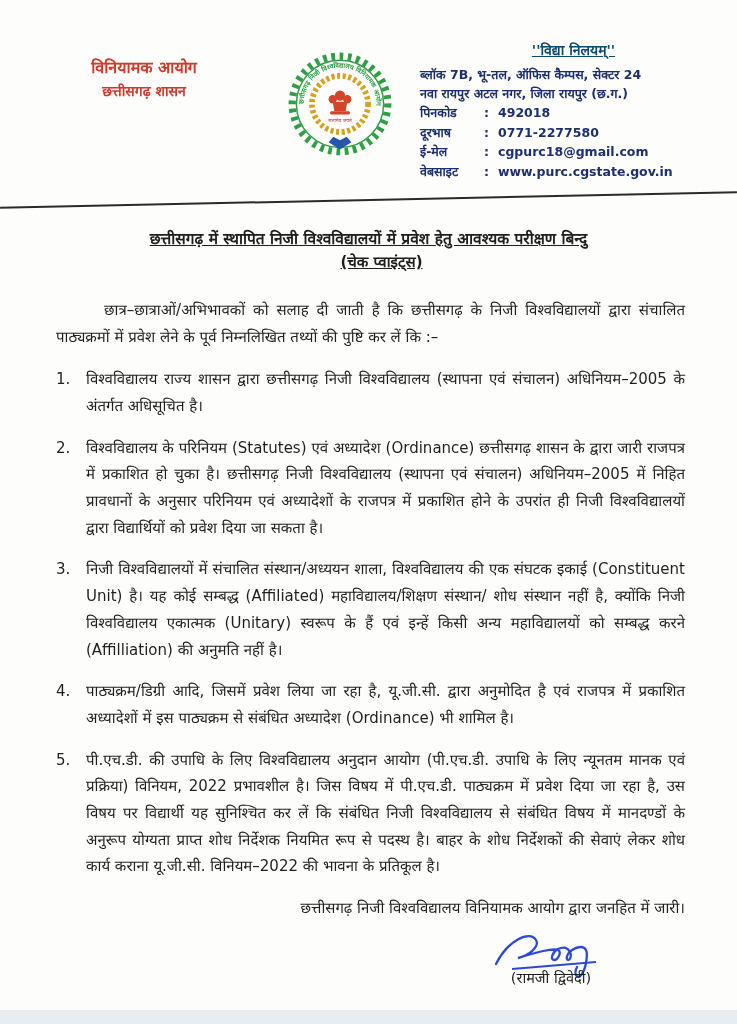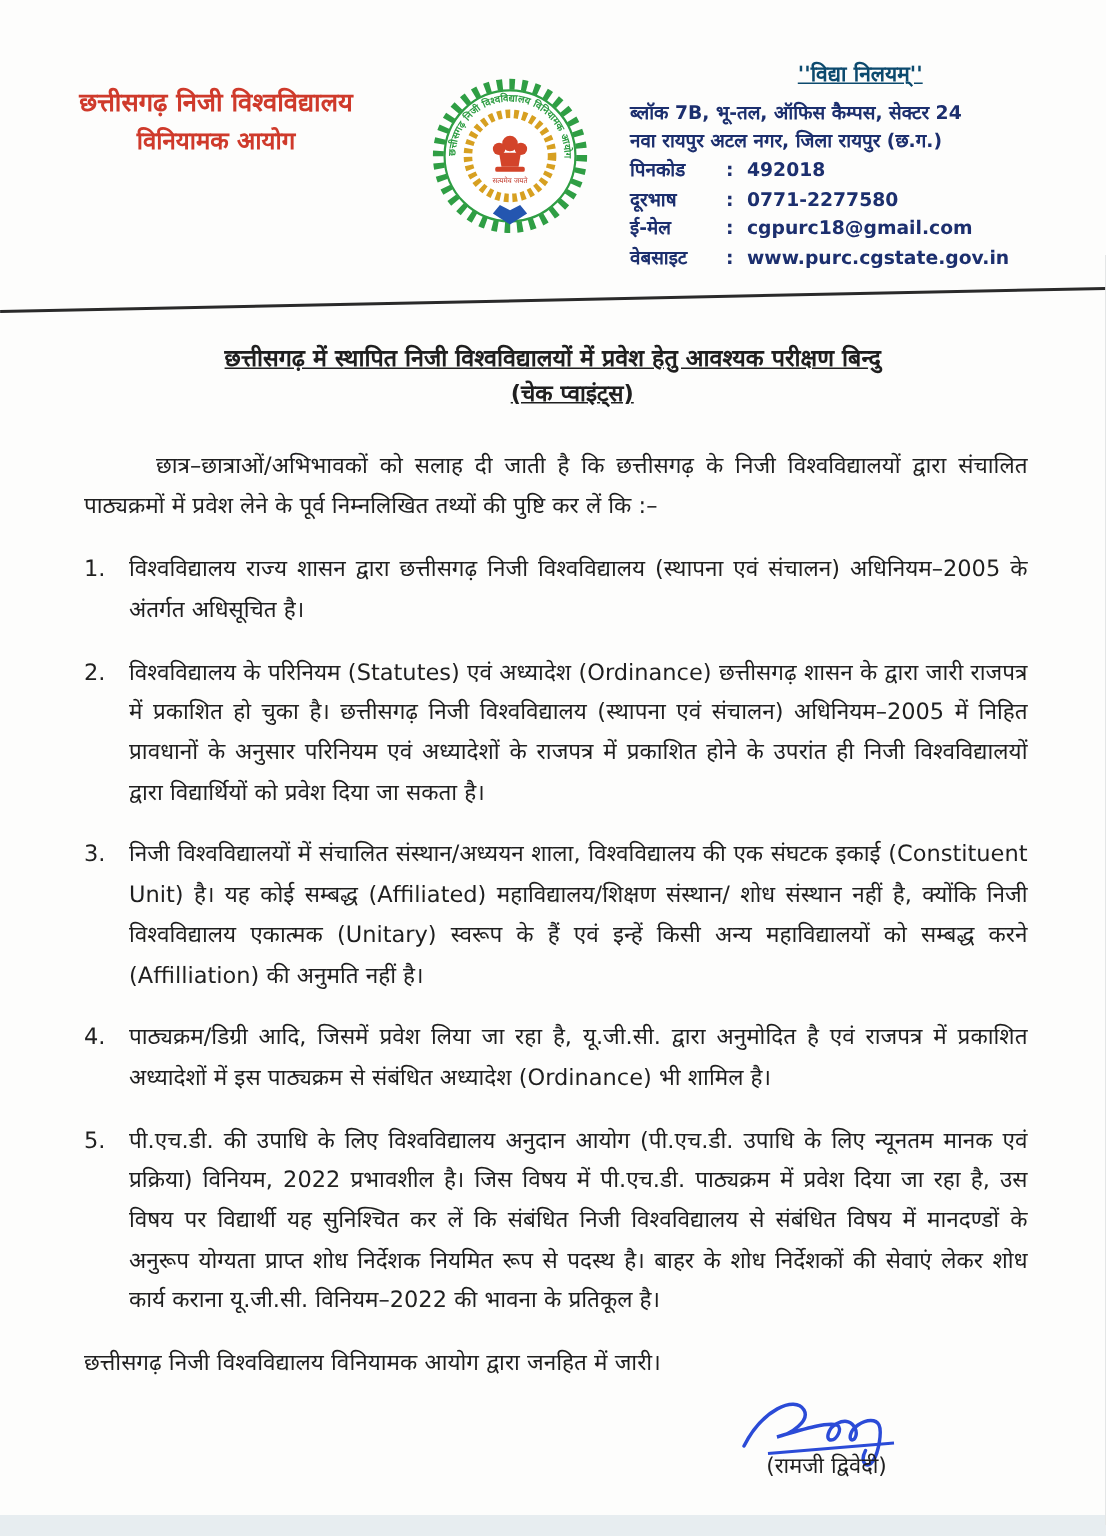--- a/index.html
+++ b/index.html
@@ -88,21 +88,21 @@
     font-size: 15px;
     line-height: 1.78;
     text-align: justify;
     margin-top: 26px;
   }
   .intro { margin-top: 22px; text-indent: 48px; }
   .points { margin-top: 16px; }
   .point { display: flex; margin-bottom: 15px; }
   .point-num { width: 30px; flex-shrink: 0; }
   .point-text { flex: 1; text-align: justify; }
-  .closing { text-align: left; margin-top: 8px; font-size: 15px; }
+  .closing { text-align: right; margin-top: 8px; font-size: 15px; }
   
   .sign-area {
     width: 300px;
     margin: 2px 36px 0 auto;
     text-align: center;
     font-size: 14.5px;
     line-height: 1.45;
   }
   .sign-scribble { margin: 0 auto -14px auto; display: block; }
   .bottom-band {
@@ -113,22 +113,22 @@
   }
 </style>
 </head>
 <body>
 
 <div class="page">
 
   <div class="header">
 
     <div class="org-block">
-      <div class="org-line1">छत्तीसगढ़ निजी विश्वविद्यालय</div>
       <div class="org-line2">विनियामक आयोग</div>
+      <div class="org-line3">छत्तीसगढ़ शासन</div>
     </div>
 
     <div class="emblem-wrap">
       <svg width="108" height="108" viewBox="0 0 104 104">
         <circle cx="52" cy="50" r="46" fill="#ffffff" stroke="#2f9e44" stroke-width="7" stroke-dasharray="3.6 4.4"></circle>
         <circle cx="52" cy="50" r="42" fill="#ffffff" stroke="#2f9e44" stroke-width="1.4"></circle>
         <defs>
           <path id="sealArc" d="M 52 50 m -35 0 a 35 35 0 1 1 70 0 a 35 35 0 1 1 -70 0"></path>
         </defs>
         <text font-size="6.3" fill="#2f9e44" font-weight="bold">

